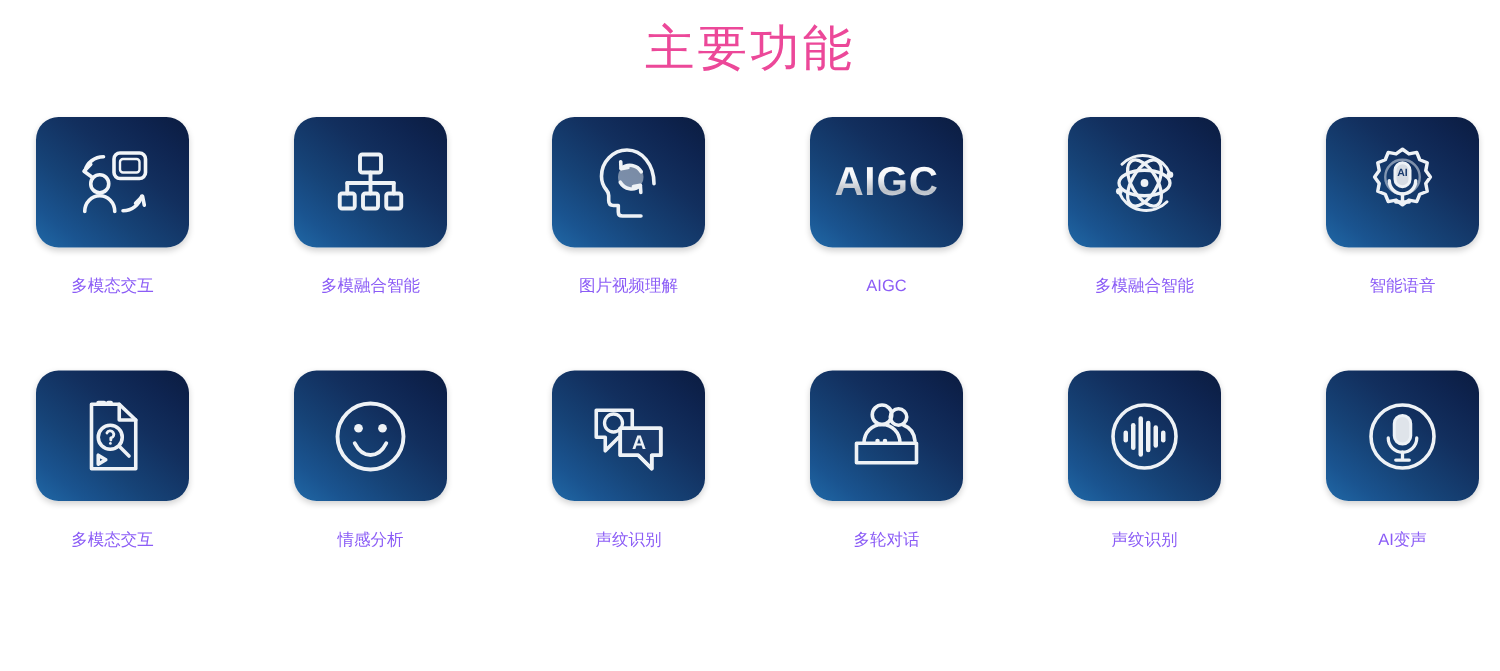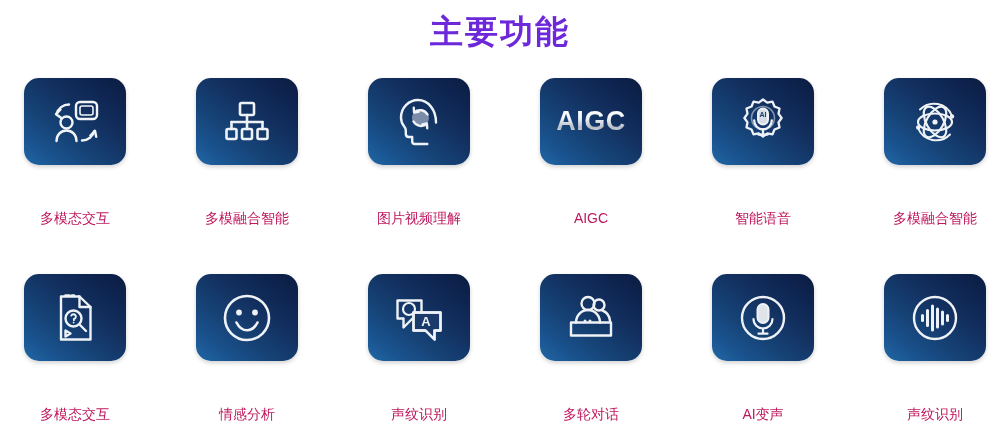--- a/index.html
+++ b/index.html
@@ -13,23 +13,23 @@
     height: 447px;
     overflow: hidden;
     font-family: "Liberation Sans", "DejaVu Sans", sans-serif;
     color: #1a1a1a;
     -webkit-font-smoothing: antialiased;
   }
 
   #page-title {
     text-align: center;
     font-size: 33px;
-    font-weight: bold;
+    font-weight: normal;
     letter-spacing: 2px;
-    color: #6d28d9;
+    color: #ec4899;
     margin: 0;
     padding-top: 8px;
     height: 48px;
     line-height: 48px;
   }
 
   .grid {
     margin-top: 22px;
   }
 
@@ -42,21 +42,20 @@
   .row + .row {
     margin-top: 46px;
   }
 
   .feature {
     width: 102px;
     margin-right: 70px;
     display: flex;
     flex-direction: column;
     align-items: center;
-    gap: 27px;
   }
   .feature:last-child { margin-right: 0; }
 
   .tile {
     width: 102px;
     height: 87px;
     border-radius: 15px;
     background: linear-gradient(38deg, #1d63a0 0%, #1a5490 14%, #164277 34%, #13305f 58%, #112category 58%, #102650 78%, #0d1f46 100%);
     background: linear-gradient(38deg, #2068a6 0%, #1a5490 16%, #164377 36%, #122f5e 62%, #0e2450 82%, #0b1c40 100%);
     box-shadow: 0 2px 4px rgba(0,0,0,0.18);
@@ -79,23 +78,23 @@
     -webkit-background-clip: text;
     background-clip: text;
     color: transparent;
     -webkit-text-fill-color: transparent;
     line-height: 1;
     font-family: "Liberation Sans", "DejaVu Sans", sans-serif;
   }
 
   .label {
     margin-top: 16px;
-    font-size: 14px;
+    font-size: 11px;
     line-height: 20px;
-    color: #be185d;
+    color: #8b5cf6;
     white-space: nowrap;
     text-align: left;
   }
 </style>
 </head>
 <body>
 
 <h1 id="page-title">主要功能</h1>
 
 <div class="grid">
@@ -156,51 +155,51 @@
     <div class="feature">
       <div class="tile">
         <span class="aigc-text">AIGC</span>
       </div>
       <div class="label">AIGC</div>
     </div>
 
     <div class="feature">
       <div class="tile">
         <span>
-          <svg width="52" height="52" viewBox="0 0 52 52" fill="none" stroke="#eef2f6" stroke-width="2.3" stroke-linecap="round" stroke-linejoin="round">
-            <path d="M26 3.5l4.3 3.1 5.2-1 2 4.9 5 2-1 5.2 3.1 4.3-3.1 4.3 1 5.2-5 2-2 4.9-5.2-1-4.3 3.1-4.3-3.1-5.2 1-2-4.9-5-2 1-5.2L7.4 22l3.1-4.3-1-5.2 5-2 2-4.9 5.2 1z"></path>
-            <circle cx="26" cy="22" r="11.5" stroke-width="1.6" opacity="0.5"></circle>
-            <rect x="21" y="12.5" width="10" height="16" rx="5" fill="#d6dce4" stroke="#eef2f6" stroke-width="2"></rect>
-            <path d="M17.2 24.5a8.8 8.8 0 0 0 17.6 0"></path>
-            <path d="M26 33.3v5.4M21.5 38.7h9"></path>
-            <text x="26" y="21" font-family="Liberation Sans, sans-serif" font-size="7" font-weight="bold" fill="#1a3b6e" stroke="none" text-anchor="middle">AI</text>
-          </svg>
-        </span>
-      </div>
-      <div class="label">智能语音</div>
-    </div>
-
-    <div class="feature">
-      <div class="tile">
-        <span>
           <svg width="54" height="52" viewBox="0 0 54 52" fill="none" stroke="#eef2f6" stroke-width="2.2" stroke-linecap="round" stroke-linejoin="round">
             <ellipse cx="27" cy="26" rx="8.5" ry="17" transform="rotate(-30 27 26)"></ellipse>
             <ellipse cx="27" cy="26" rx="8.5" ry="17" transform="rotate(30 27 26)"></ellipse>
             <ellipse cx="27" cy="26" rx="8.5" ry="17" transform="rotate(90 27 26)"></ellipse>
             <circle cx="27" cy="26" r="2.6" fill="#eef2f6" stroke="none"></circle>
             <path d="M12 13.5A19.5 19.5 0 0 1 44 20" stroke-width="2"></path>
             <path d="M42 38.5A19.5 19.5 0 0 1 10 32" stroke-width="2"></path>
             <circle cx="10.2" cy="31.5" r="2.2" fill="#eef2f6" stroke="none"></circle>
             <circle cx="44" cy="20.5" r="2.2" fill="#eef2f6" stroke="none"></circle>
           </svg>
         </span>
       </div>
       <div class="label">多模融合智能</div>
     </div>
 
+    <div class="feature">
+      <div class="tile">
+        <span>
+          <svg width="52" height="52" viewBox="0 0 52 52" fill="none" stroke="#eef2f6" stroke-width="2.3" stroke-linecap="round" stroke-linejoin="round">
+            <path d="M26 3.5l4.3 3.1 5.2-1 2 4.9 5 2-1 5.2 3.1 4.3-3.1 4.3 1 5.2-5 2-2 4.9-5.2-1-4.3 3.1-4.3-3.1-5.2 1-2-4.9-5-2 1-5.2L7.4 22l3.1-4.3-1-5.2 5-2 2-4.9 5.2 1z"></path>
+            <circle cx="26" cy="22" r="11.5" stroke-width="1.6" opacity="0.5"></circle>
+            <rect x="21" y="12.5" width="10" height="16" rx="5" fill="#d6dce4" stroke="#eef2f6" stroke-width="2"></rect>
+            <path d="M17.2 24.5a8.8 8.8 0 0 0 17.6 0"></path>
+            <path d="M26 33.3v5.4M21.5 38.7h9"></path>
+            <text x="26" y="21" font-family="Liberation Sans, sans-serif" font-size="7" font-weight="bold" fill="#1a3b6e" stroke="none" text-anchor="middle">AI</text>
+          </svg>
+        </span>
+      </div>
+      <div class="label">智能语音</div>
+    </div>
+
   </div>
 
   <div class="row">
 
     <div class="feature">
       <div class="tile">
         <span>
           <svg width="46" height="52" viewBox="0 0 46 52" fill="none" stroke="#eef2f6" stroke-width="2.4" stroke-linecap="round" stroke-linejoin="round">
             <path d="M9 4.5h18.5L38.5 15v32.5H9z"></path>
             <path d="M27.5 4.5V15h11"></path>
@@ -261,40 +260,40 @@
         </span>
       </div>
       <div class="label">多轮对话</div>
     </div>
 
     <div class="feature">
       <div class="tile">
         <span>
           <svg width="52" height="52" viewBox="0 0 52 52" fill="none" stroke="#eef2f6" stroke-width="2.2" stroke-linecap="round" stroke-linejoin="round">
             <circle cx="26" cy="26" r="21" stroke-width="2.4"></circle>
-            <rect x="20.5" y="12" width="11" height="19" rx="5.5" fill="#dfe4ea" stroke="#eef2f6" stroke-width="2"></rect>
-            <path d="M16.5 27a9.5 9.5 0 0 0 19 0"></path>
-            <path d="M26 36.5v5.2M21.5 41.7h9"></path>
-          </svg>
-        </span>
-      </div>
-      <div class="label">AI变声</div>
-    </div>
-
-    <div class="feature">
-      <div class="tile">
-        <span>
-          <svg width="52" height="52" viewBox="0 0 52 52" fill="none" stroke="#eef2f6" stroke-width="2.2" stroke-linecap="round" stroke-linejoin="round">
-            <circle cx="26" cy="26" r="21" stroke-width="2.4"></circle>
             <path d="M13.5 23.5v5" stroke-width="3"></path>
             <path d="M18.5 18.5v15" stroke-width="3"></path>
             <path d="M23.5 14v24" stroke-width="3"></path>
             <path d="M28.5 17v18" stroke-width="3"></path>
             <path d="M33.5 20v12" stroke-width="3"></path>
             <path d="M38.5 23.5v5" stroke-width="3"></path>
           </svg>
         </span>
       </div>
       <div class="label">声纹识别</div>
     </div>
 
+    <div class="feature">
+      <div class="tile">
+        <span>
+          <svg width="52" height="52" viewBox="0 0 52 52" fill="none" stroke="#eef2f6" stroke-width="2.2" stroke-linecap="round" stroke-linejoin="round">
+            <circle cx="26" cy="26" r="21" stroke-width="2.4"></circle>
+            <rect x="20.5" y="12" width="11" height="19" rx="5.5" fill="#dfe4ea" stroke="#eef2f6" stroke-width="2"></rect>
+            <path d="M16.5 27a9.5 9.5 0 0 0 19 0"></path>
+            <path d="M26 36.5v5.2M21.5 41.7h9"></path>
+          </svg>
+        </span>
+      </div>
+      <div class="label">AI变声</div>
+    </div>
+
   </div>
 </div>
 
 </body></html>

